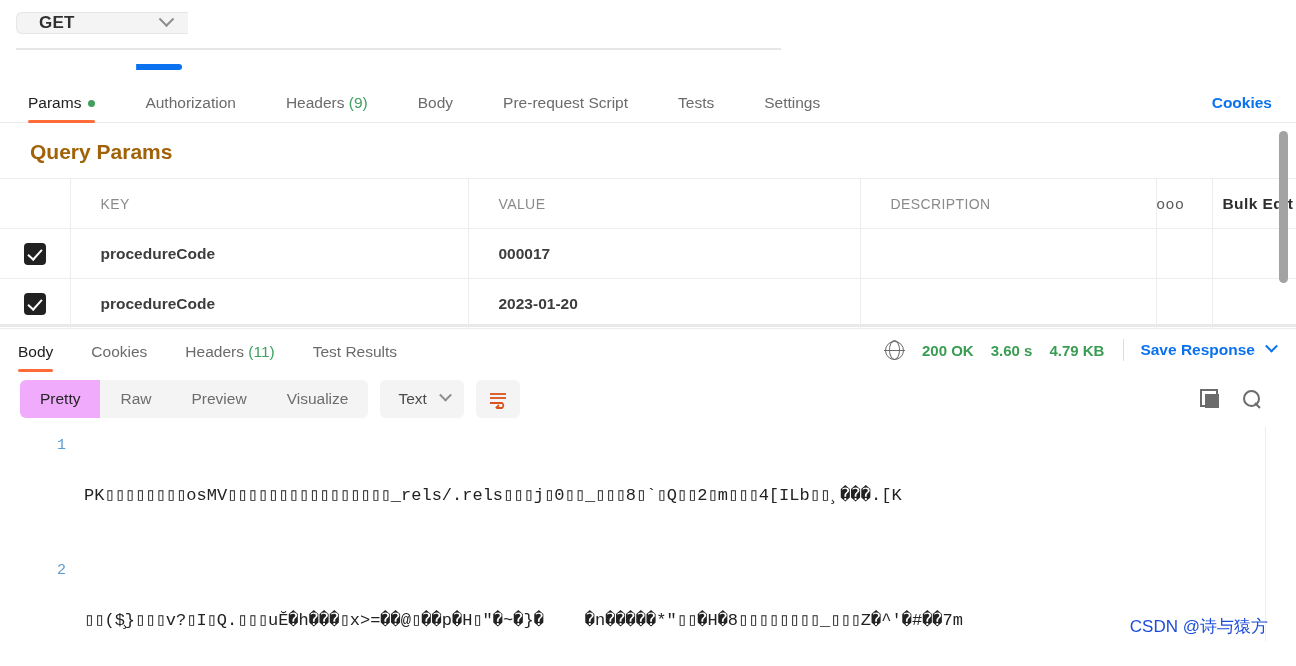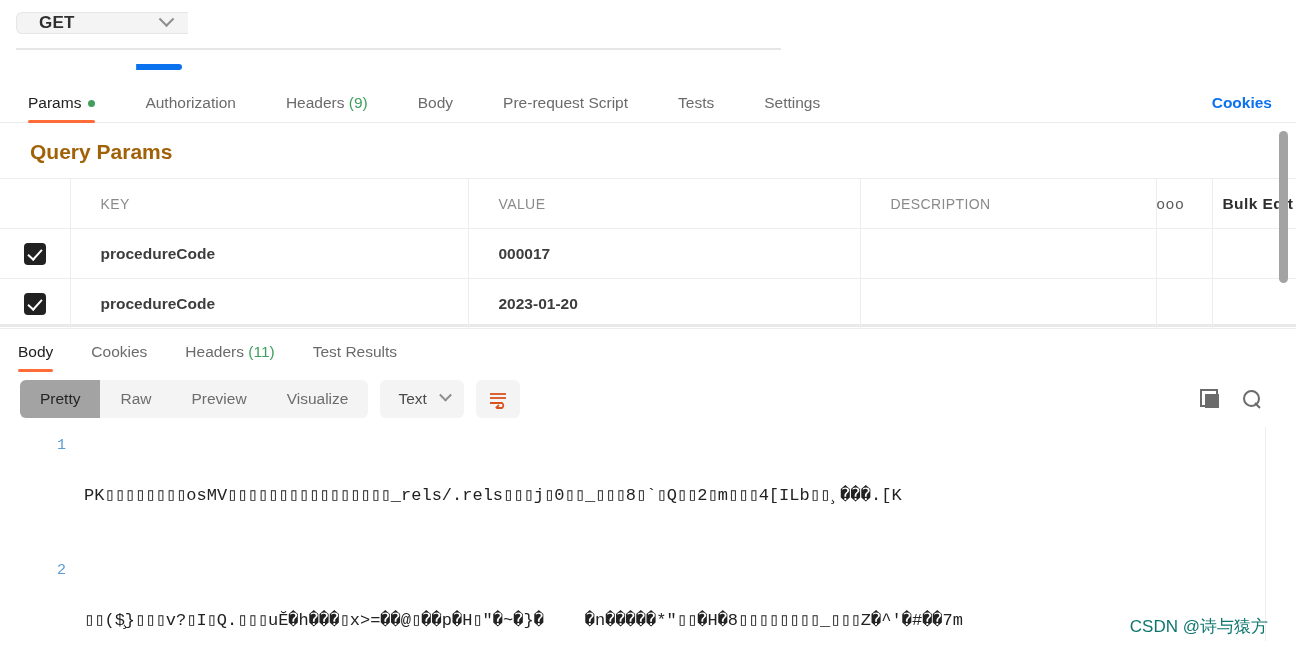--- a/index.html
+++ b/index.html
@@ -275,21 +275,21 @@
     overflow: hidden;
     height: 38px;
   }
   .seg {
     display: flex; align-items: center;
     padding: 0 20px;
     font-size: 15.5px;
     color: #6d6d6d;
     cursor: pointer;
   }
-  .seg.active { background: #a3a3a3; color: #252525; }
+  .seg.active { background: #f0abfc; color: #252525; }
   .type-select {
     display: flex; align-items: center;
     height: 38px;
     background: #f4f4f4;
     border-radius: 6px;
     padding: 0 14px 0 18px;
     font-size: 15.5px;
     color: #4b4b4b;
     gap: 14px;
     cursor: pointer;
@@ -364,21 +364,21 @@
   .code-lines span.l { display: block; }
   .code-side {
     position: absolute;
     right: 30px; top: 0; bottom: 0;
     width: 1px; background: #ededed;
   }
   .watermark {
     position: absolute;
     right: 28px; bottom: 3px;
     font-size: 17px;
-    color: #0f766e;
+    color: #1d4ed8;
     white-space: nowrap;
     pointer-events: none;
     margin-left: 26px;
   }
 </style>
 </head>
 <body>
 
 <div class="url-bar">
   <div class="method-select">
@@ -487,20 +487,31 @@
     <span>Cookies</span>
   </div>
   <div class="tab">
     <span>Headers</span>
     <span class="count-green">(11)</span>
   </div>
   <div class="tab">
     <span>Test Results</span>
   </div>
 
+  <div class="resp-meta">
+    <span class="globe"></span>
+    <span class="meta-item">200 OK</span>
+    <span class="meta-item">3.60 s</span>
+    <span class="meta-item">4.79 KB</span>
+    <span class="meta-sep"></span>
+    <span class="save-resp">Save Response</span>
+    <span class="save-caret">
+      <span class="chev"></span>
+    </span>
+  </div>
 </div>
 
 <div class="body-toolbar">
   <div class="seg-group">
     <div class="seg active">Pretty</div>
     <div class="seg">Raw</div>
     <div class="seg">Preview</div>
     <div class="seg">Visualize</div>
   </div>
 

